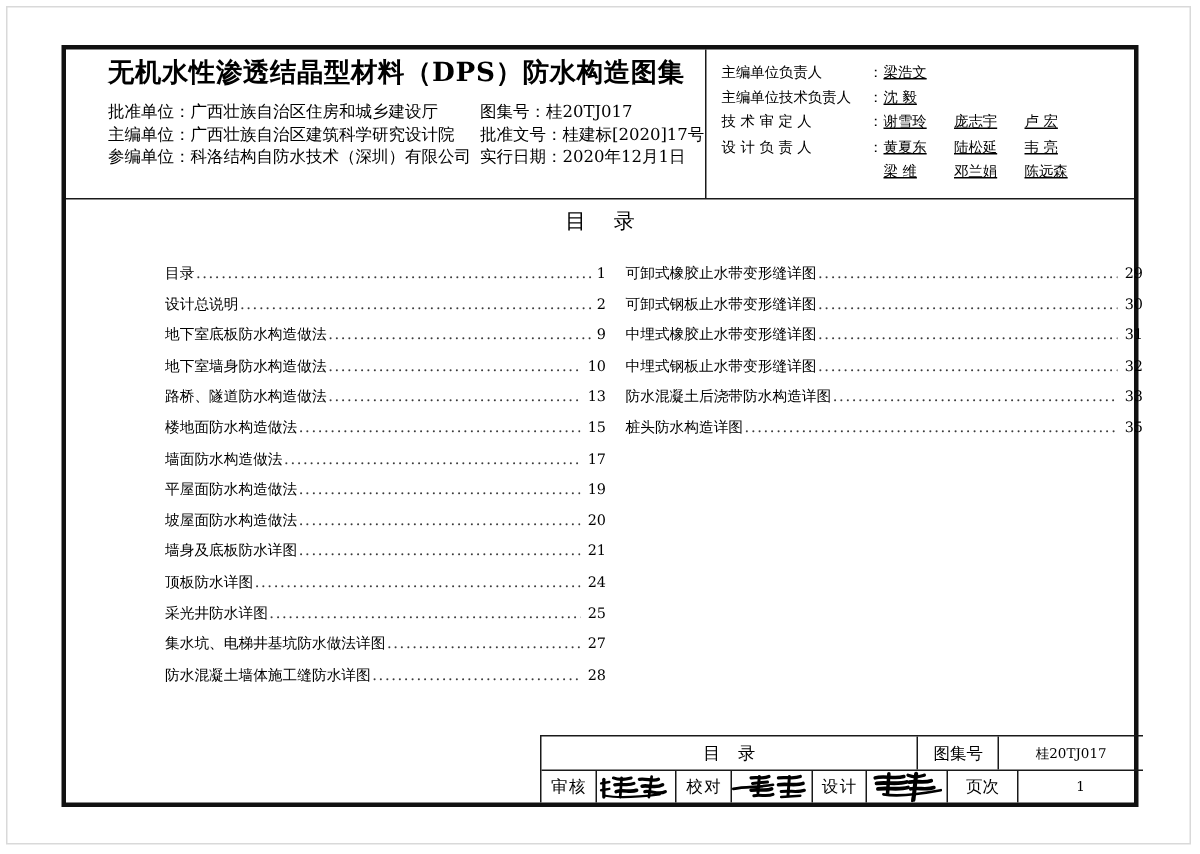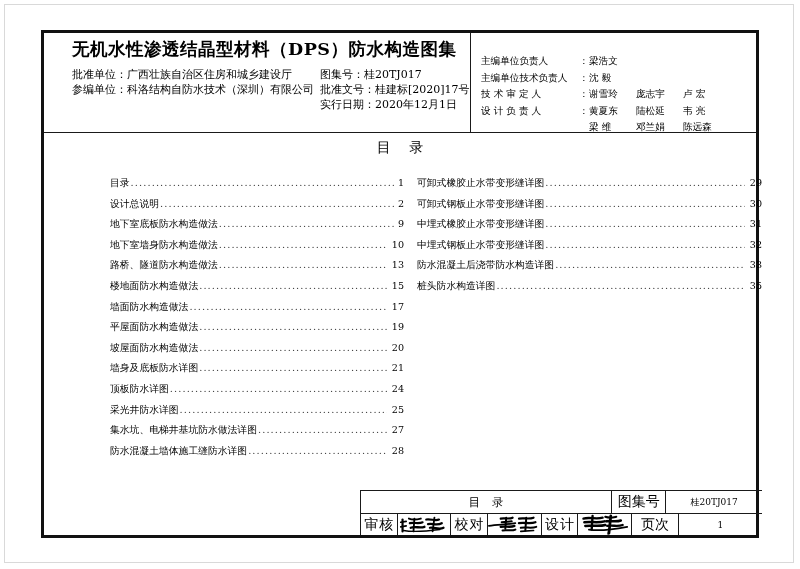--- a/index.html
+++ b/index.html
@@ -62,21 +62,20 @@
     width: 411px;
     box-sizing: border-box;
     border-right: 1px solid #1a1a1a;
     padding: 6px 0 0 12px;
     position: relative;
   }
   #header-right {
     flex: 1;
     box-sizing: border-box;
     padding: 8px 0 0 10px;
-    margin-top: 12px;
   }
 
   .doc-title {
     font-size: 17.5px;
     font-weight: bold;
     letter-spacing: 0.5px;
     line-height: 1.25;
     white-space: nowrap;
     margin-bottom: 6px;
   }
@@ -109,20 +108,21 @@
   }
   .resp-label .lbl-txt {
     display: inline-flex;
     justify-content: space-between;
     width: 96px;
   }
   .resp-label .colon { width: 10px; }
   .resp-names {
     display: flex;
     gap: 13px;
+    text-decoration: underline;
   }
   .resp-names span.nm {
     display: inline-block;
     min-width: 34px;
   }
   .nm-spread {
     display: inline-flex;
     justify-content: space-between;
     width: 34px;
   }
@@ -209,21 +209,21 @@
     box-sizing: border-box;
   }
   .tb-row-top { height: 22px; }
   .tb-row-bot { height: 22px; border-top: 1px solid #1a1a1a; }
 
   .tb-cell {
     box-sizing: border-box;
     display: flex;
     align-items: center;
     justify-content: center;
-    font-size: 14px;
+    font-size: 11px;
     border-right: 1px solid #1a1a1a;
     overflow: hidden;
   }
   .tb-cell:last-child { border-right: none; }
 
   .tb-main-title {
     width: 252px;
     font-size: 11.5px;
     letter-spacing: 4px;
     text-indent: 4px;
@@ -255,20 +255,23 @@
 
     <div id="header-block">
 
       <div id="header-left">
         <div class="doc-title">无机水性渗透结晶型材料（DPS）防水构造图集</div>
 
         <div class="meta-rows">
           <div class="meta-col-a">
             <div class="meta-line">
               <span class="meta-key">批准单位：</span><span>广西壮族自治区住房和城乡建设厅</span>
+            </div>
+            <div class="meta-line">
+              <span class="meta-key">主编单位：</span><span>广西壮族自治区建筑科学研究设计院</span>
             </div>
             <div class="meta-line">
               <span class="meta-key">参编单位：</span><span>科洛结构自防水技术（深圳）有限公司</span>
             </div>
           </div>
 
           <div class="meta-col-b">
             <div class="meta-line">
               <span class="meta-key">图集号：</span><span>桂20TJ017</span>
             </div>

